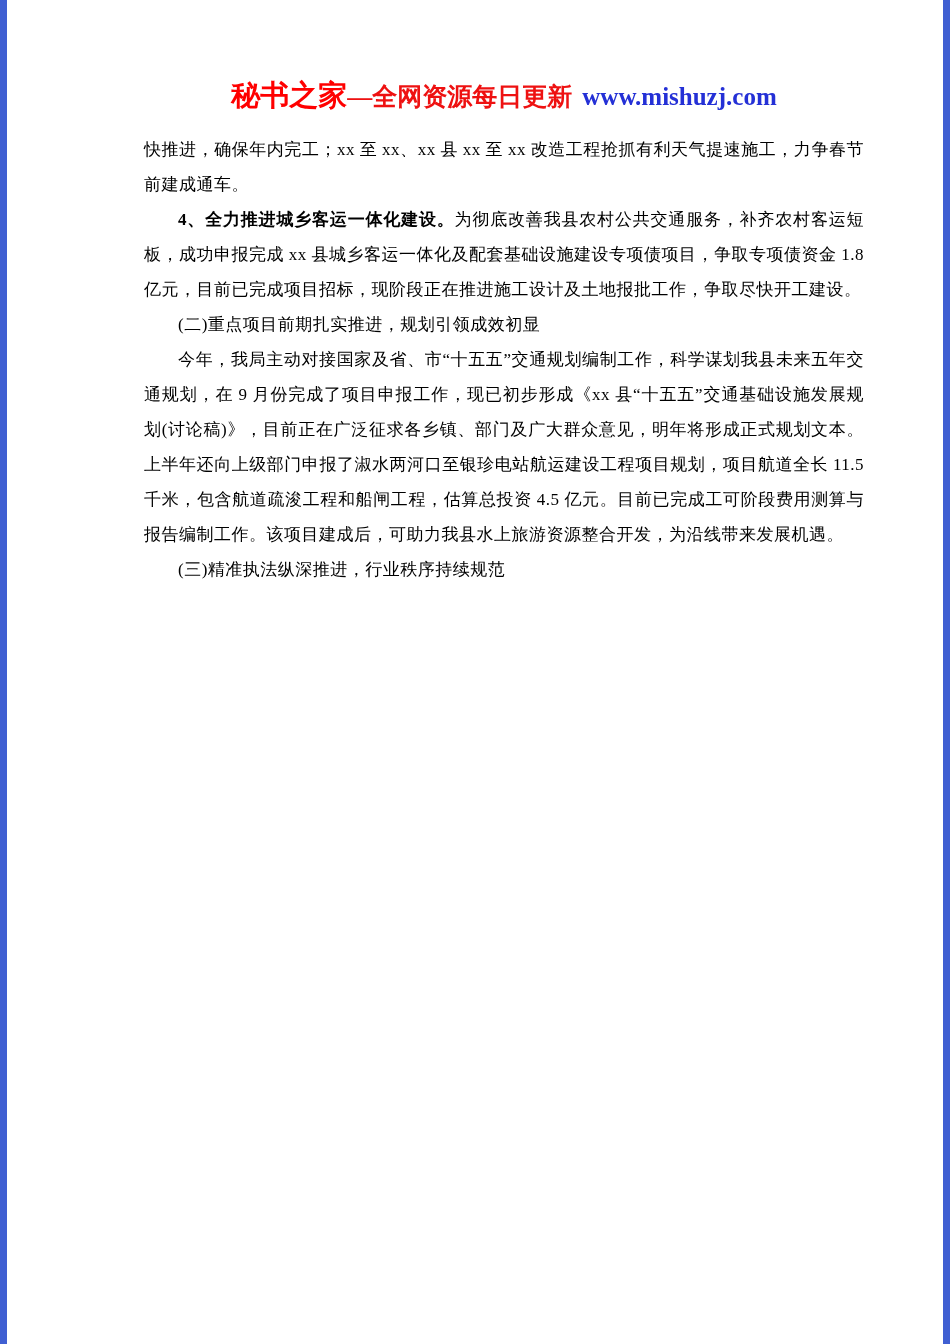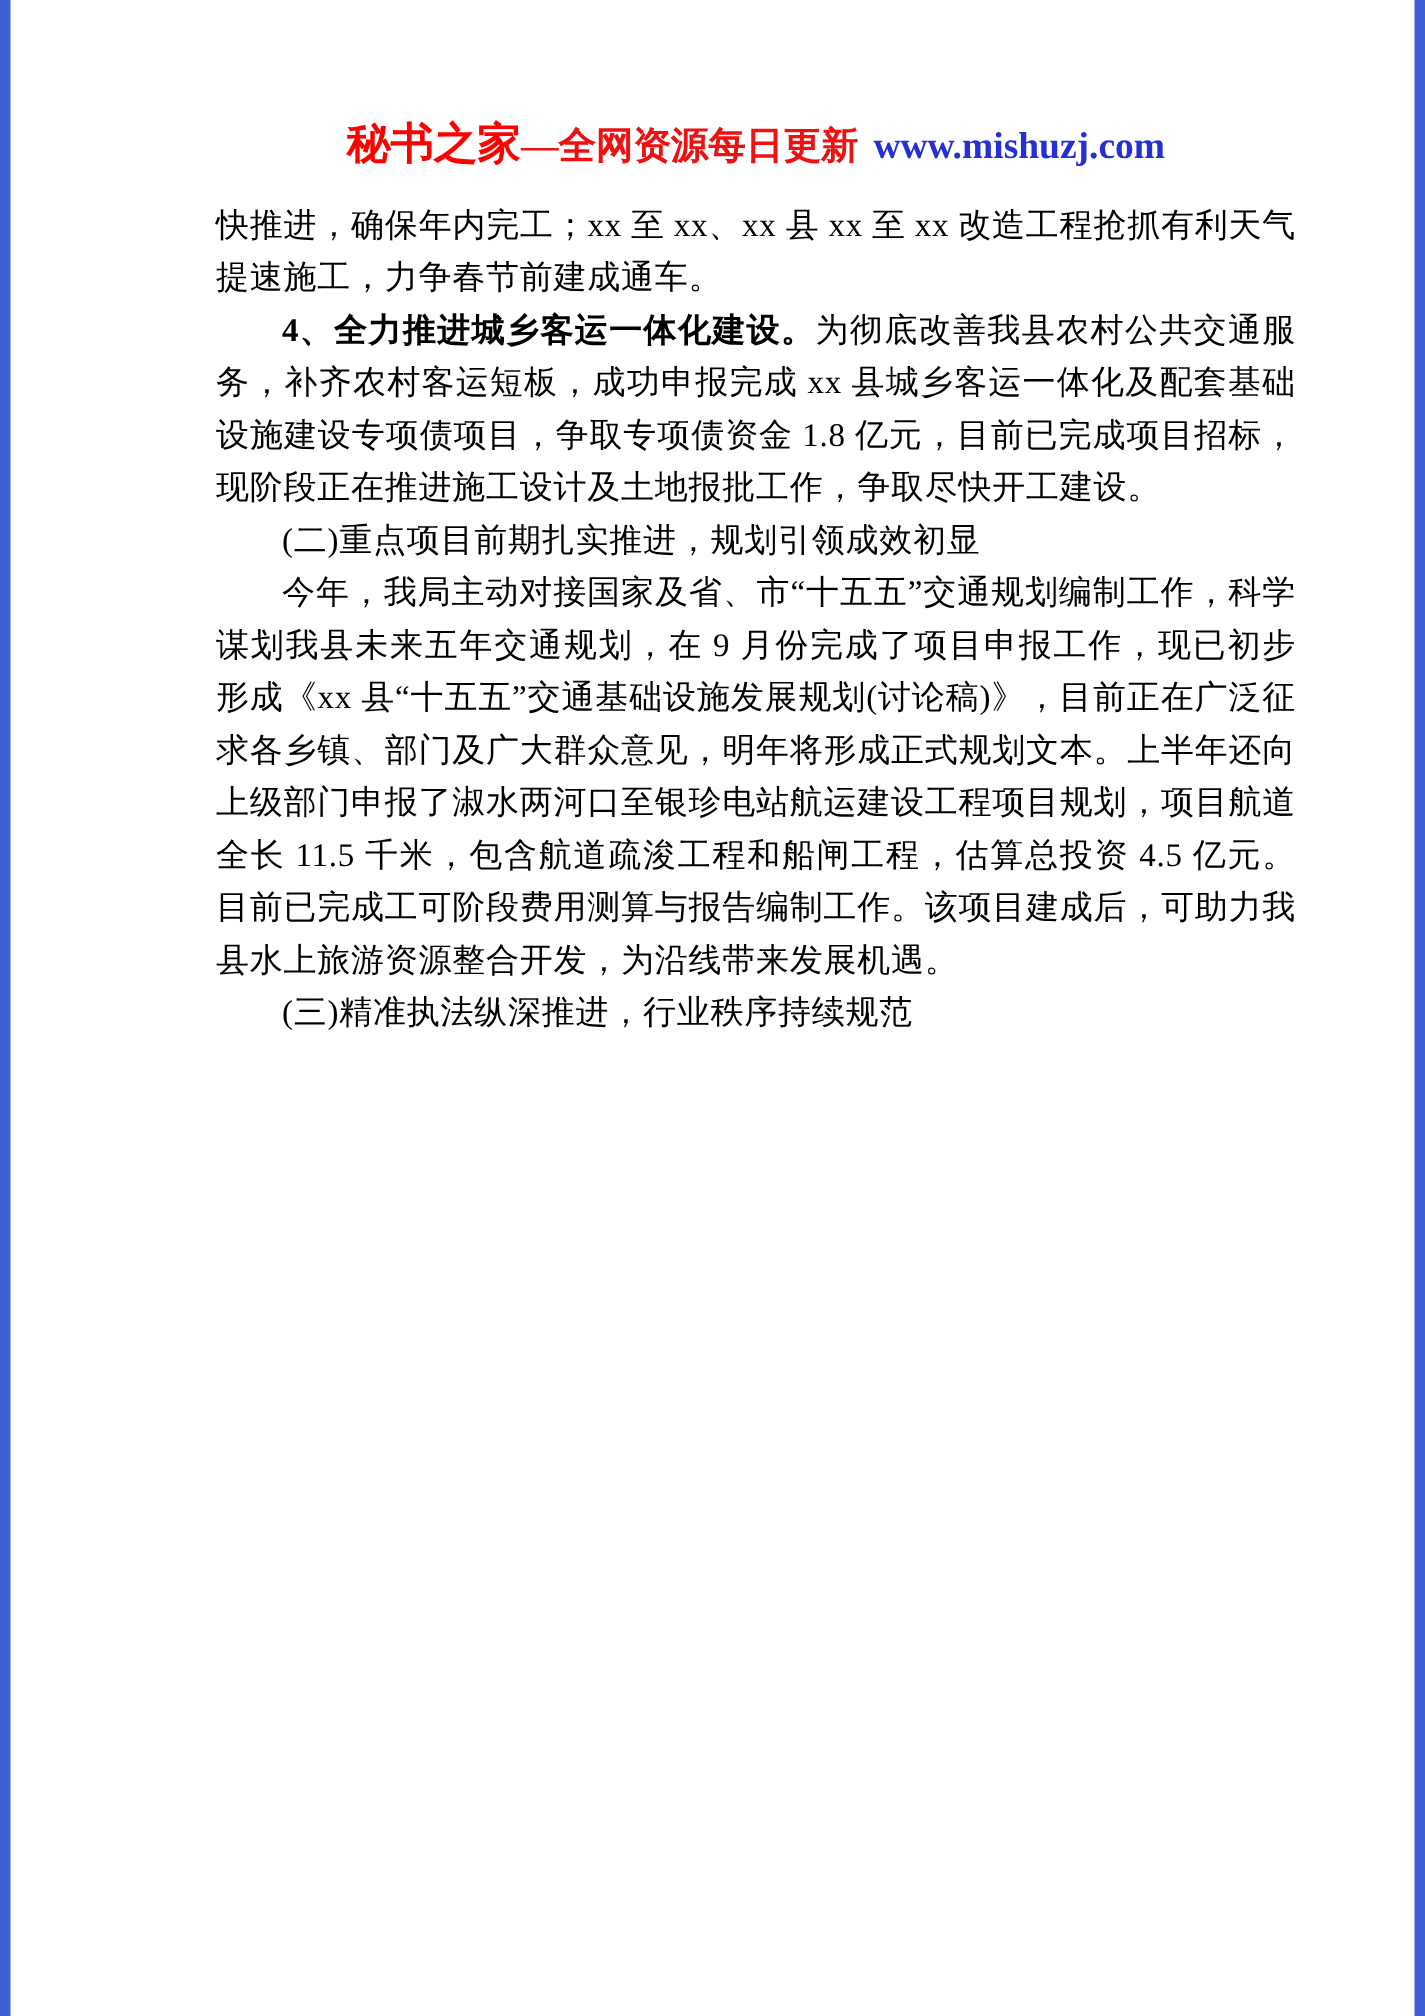--- a/index.html
+++ b/index.html
@@ -47,21 +47,21 @@
   }
   .site-url {
     color: #2430d6;
     font-weight: 700;
     font-size: 25px;
     margin-left: 10px;
     text-decoration: none;
   }
 
   p.body-para {
-    font-size: 22px;
+    font-size: 17px;
     line-height: 35px;
     text-align: justify;
     margin: 0;
     letter-spacing: 0.5px;
   }
   p.indent { text-indent: 2em; }
   p.body-para strong {
     font-weight: 700;
   }
 </style>

